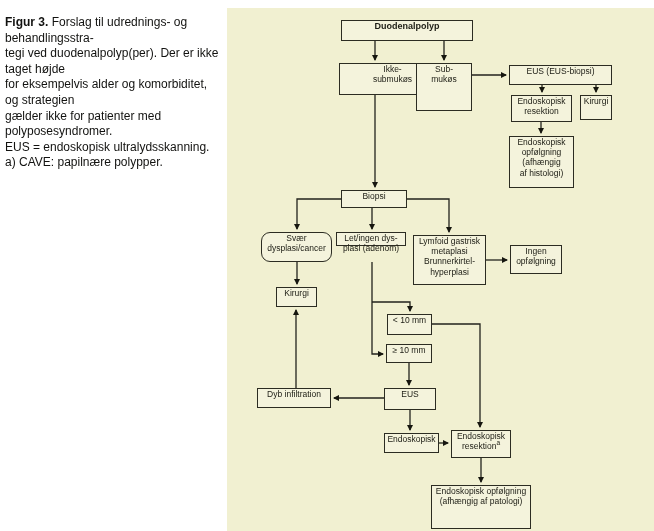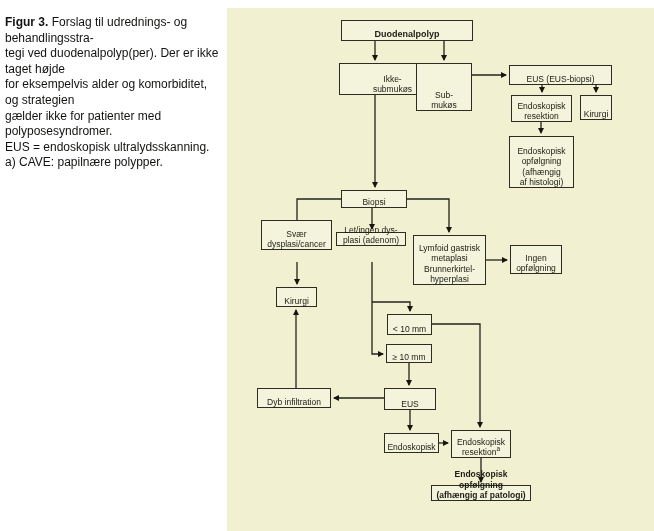--- a/index.html
+++ b/index.html
@@ -16,47 +16,47 @@
   #caption strong{font-weight:bold;}
   
   #panel{
     position:absolute;left:227px;top:8px;width:427px;height:523px;
     background:#f1f0d1;
   }
   #connectors{position:absolute;left:0;top:0;width:427px;height:523px;}
   .node{
     position:absolute;box-sizing:border-box;
     background:#f4f3dc;border:1px solid #2c2c22;
-    display:flex;align-items:flex-end;justify-content:center;
+    display:flex;align-items:flex-start;justify-content:center;
     text-align:center;font-size:8.5px;line-height:1.2;color:#1c1c14;
     white-space:pre-line;
   }
   .node sup{font-size:6.5px;line-height:0;}
   .bold{font-weight:bold;font-size:9px;}
   
   #n-duodenalpolyp   {left:114px;top:12px; width:132px;height:21px;}
   #n-ikke-submukos   {left:112px;top:55px; width:95px; height:32px;padding-left:12px;}
   #n-submukos        {left:189px;top:55px; width:56px; height:48px;}
   #n-eus-biopsi      {left:282px;top:57px; width:103px;height:20px;}
   #n-endo-resektion-1{left:284px;top:87px; width:61px; height:27px;}
   #n-kirurgi-1       {left:353px;top:87px; width:32px; height:25px;}
   #n-endo-opf-1      {left:282px;top:128px;width:65px; height:52px;}
   #n-biopsi          {left:114px;top:182px;width:66px; height:18px;}
-  #n-svaer           {left:34px; top:212px;width:71px; height:30px;}
+  #n-svaer           {left:34px; top:224px;width:71px; height:30px;border-radius:9px;}
   #n-let-ingen       {left:109px;top:224px;width:70px; height:14px;}
   #n-lymfoid         {left:186px;top:227px;width:73px; height:50px;}
   #n-ingen-opf       {left:283px;top:237px;width:52px; height:29px;}
   #n-kirurgi-2       {left:49px; top:279px;width:41px; height:20px;}
   #n-lt10            {left:160px;top:306px;width:45px; height:21px;}
   #n-ge10            {left:159px;top:336px;width:46px; height:19px;}
   #n-dyb             {left:30px; top:380px;width:74px; height:20px;}
   #n-eus-2           {left:157px;top:380px;width:52px; height:22px;}
   #n-overfladisk     {left:157px;top:425px;width:55px; height:20px;}
   #n-endo-resektion-2{left:224px;top:422px;width:60px; height:28px;}
-  #n-endo-opf-2      {left:204px;top:477px;width:100px;height:16px;font-weight:bold;}
+  #n-endo-opf-2      {left:204px;top:477px;width:100px;height:44px;}
 </style>
 </head>
 <body>
 
 <div id="stage">
 
   <p id="caption"><strong>Figur 3.</strong> <span>Forslag til udrednings- og behandlingsstra-
 tegi ved duodenalpolyp(per). Der er ikke taget højde
 for eksempelvis alder og komorbiditet, og strategien
 gælder ikke for patienter med polyposesyndromer.

